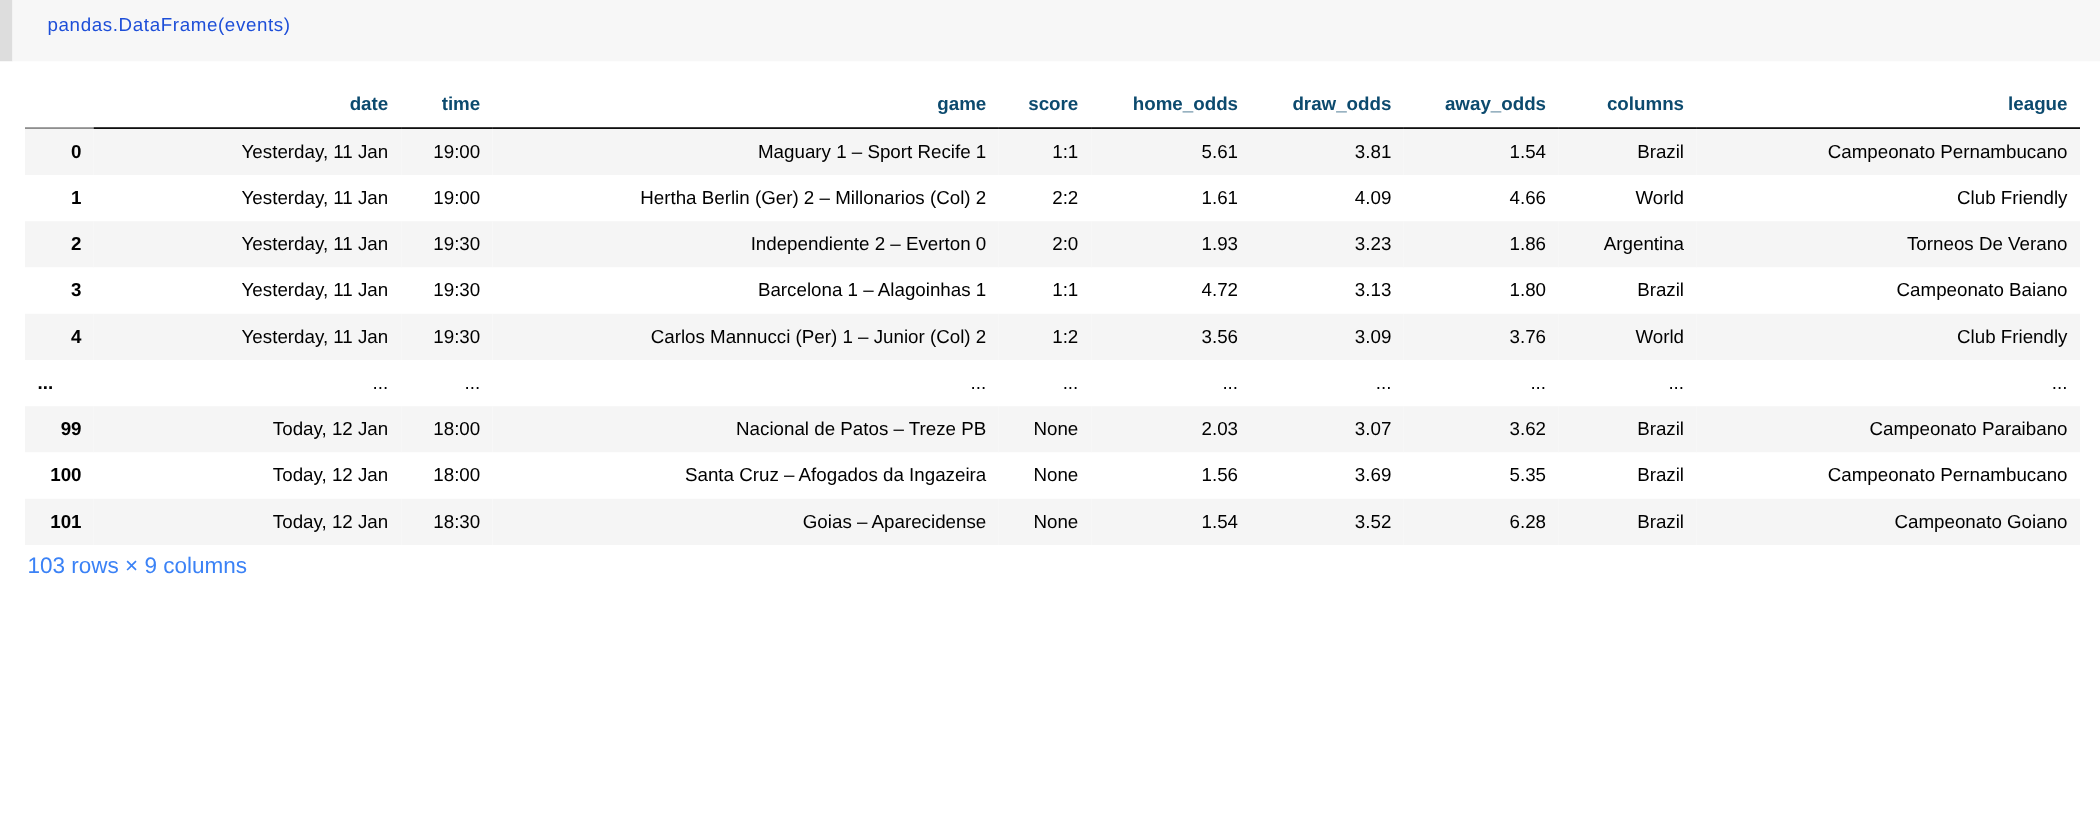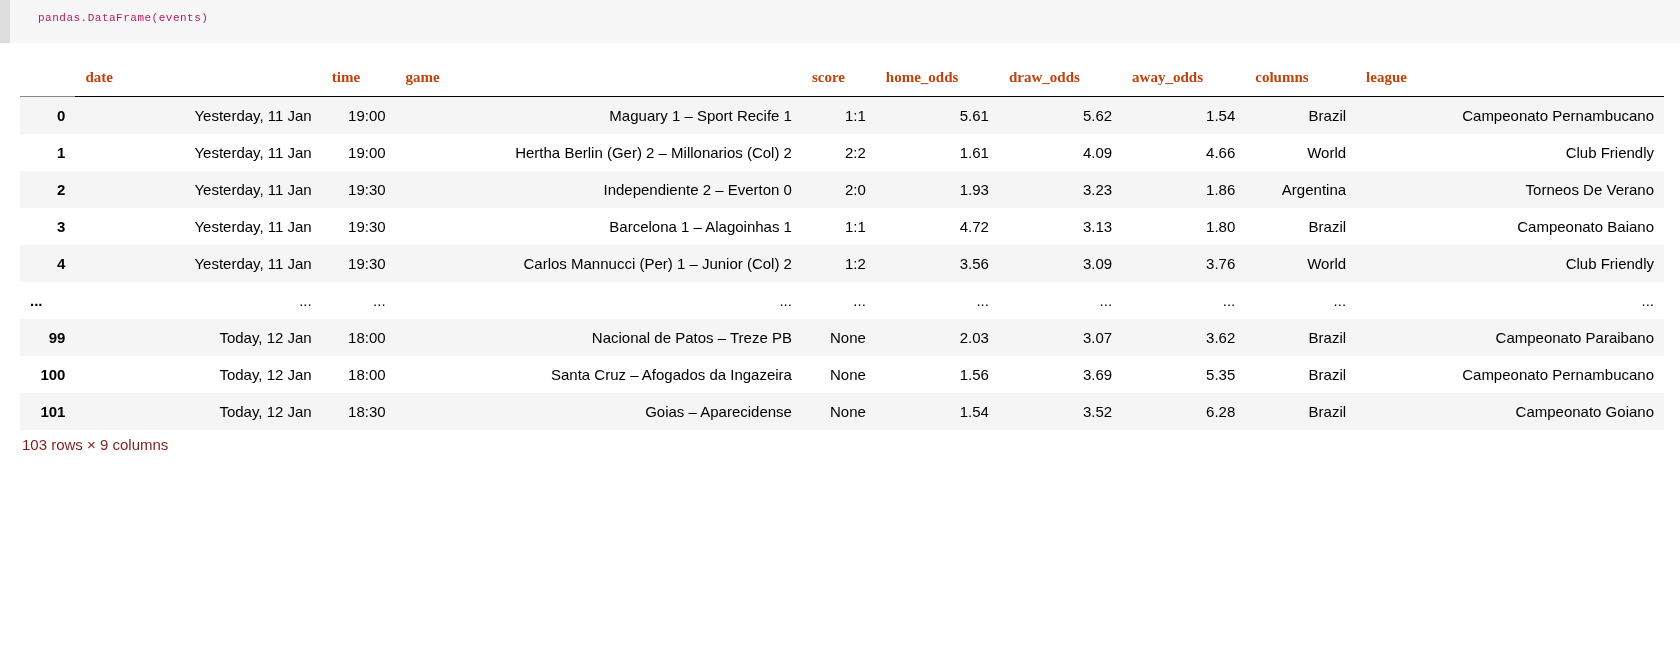--- a/index.html
+++ b/index.html
@@ -24,44 +24,43 @@
     }
     .input-prompt-bar {
       width: 10px;
       background: #ddd;
       flex: 0 0 10px;
     }
     .input-code-area {
       flex: 1;
       background: #f7f7f7;
       padding: 10px 14px 16px 28px;
-      font-family: Liberation Mono, monospace;
-      font-size: 11px;
+      font-family: Liberation Sans, sans-serif;
+      font-size: 15px;
       line-height: 1.5;
-      color: #be185d;
+      color: #1d4ed8;
       letter-spacing: 0.5px;
     }
     .output-area {
       padding: 16px 16px 8px 20px;
     }
     table.dataframe {
       border-collapse: collapse;
       border: none;
       font-size: 15px;
       width: 100%;
       table-layout: auto;
     }
     table.dataframe thead th {
       font-weight: 700;
-      text-align: left;
+      text-align: right;
       padding: 10px 10px;
       border-bottom: 1px solid #000;
       white-space: nowrap;
-      color: #c2410c;
-      font-family: Liberation Serif, serif;
+      color: #0c4a6e;
     }
     table.dataframe thead th:first-child {
       border-bottom: 1px solid #888;
     }
     table.dataframe tbody th {
       font-weight: 700;
       text-align: right;
       padding: 10px 10px;
       white-space: nowrap;
       background: transparent;
@@ -76,22 +75,22 @@
       background: #f5f5f5;
     }
     table.dataframe tbody tr:nth-child(even) {
       background: #ffffff;
     }
     .ellipsis-row th,
     .ellipsis-row td {
       padding: 10px 10px;
     }
     .summary-line {
-      font-size: 15px;
-      color: #7f1d1d;
+      font-size: 18px;
+      color: #3b82f6;
       padding: 6px 0 8px 2px;
     }
     
     .col-idx   { width: 40px; }
     .col-date  { width: 200px; }
     .col-time  { width: 60px; }
     .col-game  { width: 330px; }
     .col-score { width: 60px; }
     .col-odds  { width: 100px; }
     .col-country { width: 90px; }
@@ -125,21 +124,21 @@
       </thead>
       <tbody>
 
         <tr>
           <th>0</th>
           <td>Yesterday, 11 Jan</td>
           <td>19:00</td>
           <td>Maguary 1 – Sport Recife 1</td>
           <td>1:1</td>
           <td>5.61</td>
-          <td>5.62</td>
+          <td>3.81</td>
           <td>1.54</td>
           <td>Brazil</td>
           <td>Campeonato Pernambucano</td>
         </tr>
         <tr>
           <th>1</th>
           <td>Yesterday, 11 Jan</td>
           <td>19:00</td>
           <td>Hertha Berlin (Ger) 2 – Millonarios (Col) 2</td>
           <td>2:2</td>

